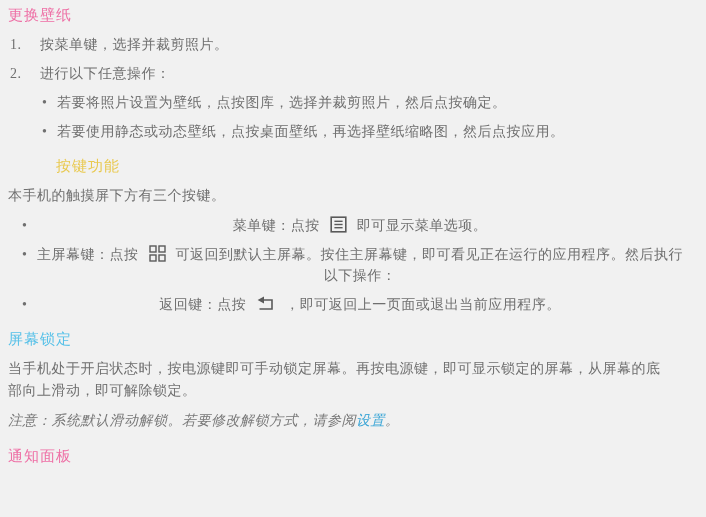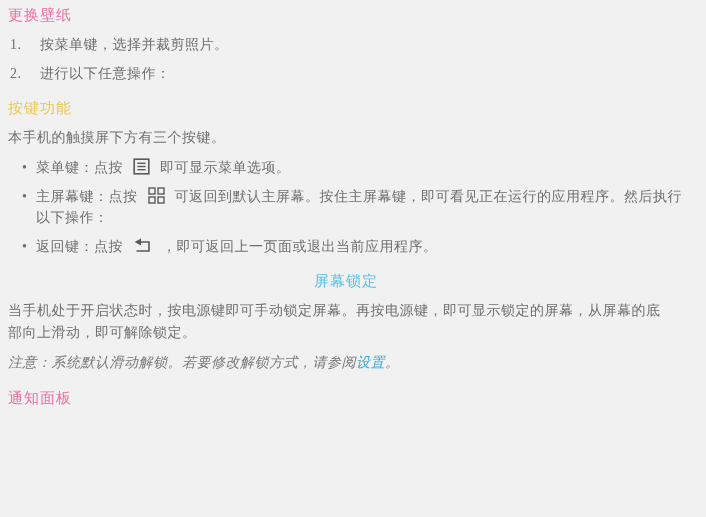--- a/index.html
+++ b/index.html
@@ -18,34 +18,34 @@
     height: 517px;
     padding: 6px 10px 0 8px;
   }
   .h {
     font-size: 15px;
     font-weight: normal;
     margin: 0 0 9px 0;
     letter-spacing: 1px;
   }
   .h.pink   { color: var(--pink, #ee6fa5); }
-  .h.yellow { color: var(--yellow, #e9c94f); }
-  .h.blue   { color: var(--blue, #55c0e8); text-align: center; }
+  .h.yellow { color: var(--yellow, #e9c94f); margin-left: 48px; }
+  .h.blue   { color: var(--blue, #55c0e8); }
   .h.gap    { margin-top: 15px; }
   p { margin: 0 16px 8px 0; line-height: 22px; letter-spacing: 0.5px; }
 
   
   .oli { display: flex; margin: 0 0 8px 2px; line-height: 21px; letter-spacing: 0.5px; }
   .oli .num { width: 30px; flex: 0 0 30px; }
 
   
   .uli { position: relative; padding-left: 15px; margin: 0 0 8px 0; line-height: 21px; letter-spacing: 0.5px; }
   .uli::before { content: "\2022"; position: absolute; left: 0; top: 0; }
   .ul-opt .uli { margin-left: 34px; }   
-  .ul-keys .uli { margin-left: 14px; padding-left: 14px; }
+  .ul-keys .uli { margin-left: 14px; padding-left: 14px; text-align: center; }
   .ul-keys-sub .uli { margin-left: 46px; padding-left: 16px; }
 
   .icon {
     display: inline-block;
     vertical-align: -3px;
     margin: 0 6px;
     line-height: 0;
   }
   .icon svg { display: block; }
 
@@ -61,20 +61,24 @@
   <h2 class="h pink">更换壁纸</h2>
 
   <div>
     <div class="oli">
       <span class="num">1.</span>
       <span class="txt">按菜单键，选择并裁剪照片。</span>
     </div>
     <div class="oli">
       <span class="num">2.</span>
       <span class="txt">进行以下任意操作：</span>
+    </div>
+    <div class="ul-opt">
+      <div class="uli">若要将照片设置为壁纸，点按图库，选择并裁剪照片，然后点按确定。</div>
+      <div class="uli">若要使用静态或动态壁纸，点按桌面壁纸，再选择壁纸缩略图，然后点按应用。</div>
     </div>
   </div>
 
   <h2 class="h yellow gap">按键功能</h2>
 
   <p>本手机的触摸屏下方有三个按键。</p>
 
   <div class="ul-keys">
     <div class="uli">
       <span>菜单键：点按</span>

